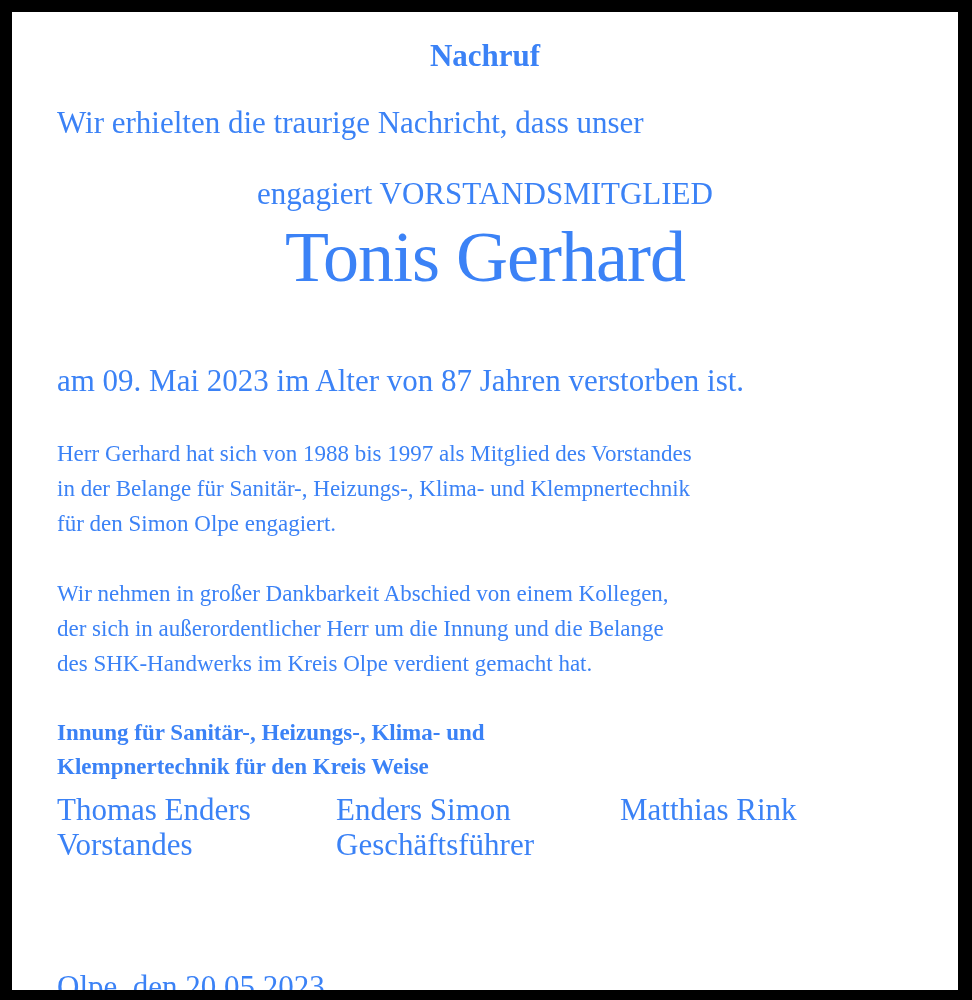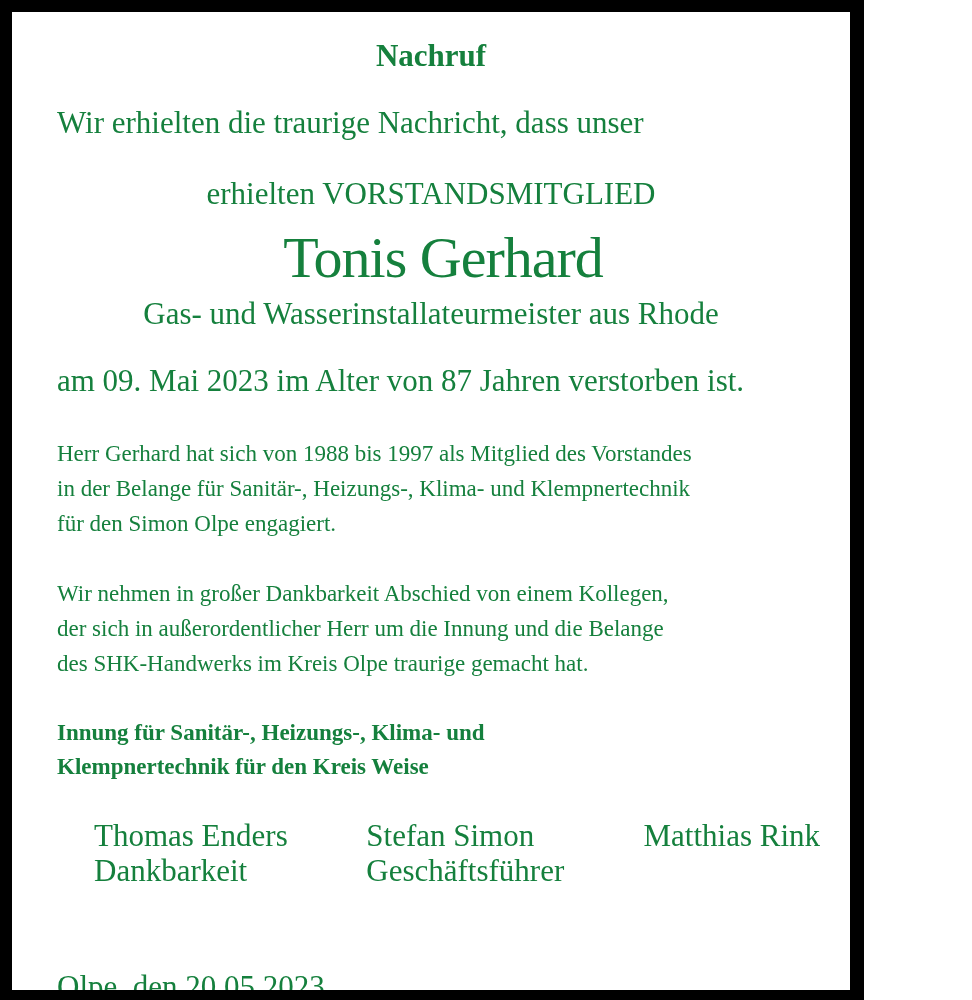--- a/index.html
+++ b/index.html
@@ -2,53 +2,52 @@
 <html><head>
 <meta charset="utf-8">
 <style>
   html, body {
     margin: 0;
     padding: 0;
     background: #ffffff;
   }
   .frame {
     position: relative;
-    width: 864px;
+    width: 972px;
     height: 1000px;
     box-sizing: border-box;
     border-style: solid;
     border-color: #000000;
     border-width: 12px 14px 10px 12px;
     background: #ffffff;
     overflow: hidden;
     font-family: "Liberation Serif", "DejaVu Serif", serif;
-    color: #15803d;
+    color: #3b82f6;
   }
   .page {
     position: relative;
     width: 100%;
     height: 100%;
   }
   .line {
     position: absolute;
     white-space: nowrap;
     font-size: 31px;
     line-height: 35px;
   }
   .left   { left: 45px; }
   .center { left: 0; width: 100%; text-align: center; }
   .bold   { font-weight: bold; }
   .block  { position: absolute; }
   .block div { font-size: 23px; line-height: 35px; white-space: nowrap; }
   .org-block div { line-height: 34px; font-weight: bold; }
   .deceased-name {
-    font-size: 58px;
+    font-size: 72px;
     line-height: 75px;
     letter-spacing: -1px;
-    padding-left: 12px;
   }
   .signature-row {
     position: absolute;
     left: 45px;
     right: 30px;
     display: flex;
   }
   .signature-col   { box-sizing: border-box; }
   .signature-col-1 { width: 279px; }
   .signature-col-2 { width: 284px; }
@@ -62,52 +61,51 @@
 </head>
 <body>
 
 <div class="frame">
   <div class="page">
 
     <div class="line center bold" style="top: 26px;">Nachruf</div>
 
     <div class="line left" style="top: 93px;">Wir erhielten die traurige Nachricht, dass unser</div>
 
-    <div class="line center" style="top: 164px;">erhielten VORSTANDSMITGLIED</div>
+    <div class="line center" style="top: 164px;">engagiert VORSTANDSMITGLIED</div>
 
     <div class="line center deceased-name" style="top: 208px;">Tonis Gerhard</div>
 
-    <div class="line center" style="top: 284px;">Gas- und Wasserinstallateurmeister aus Rhode</div>
 
     <div class="line left" style="top: 351px;">am 09. Mai 2023 im Alter von 87 Jahren verstorben ist.</div>
 
     <div class="block" style="top: 424px; left: 45px;">
       <div>Herr Gerhard hat sich von 1988 bis 1997 als Mitglied des Vorstandes</div>
       <div>in der Belange für Sanitär-, Heizungs-, Klima- und Klempnertechnik</div>
       <div>für den Simon Olpe engagiert.</div>
     </div>
 
     <div class="block" style="top: 564px; left: 45px;">
       <div>Wir nehmen in großer Dankbarkeit Abschied von einem Kollegen,</div>
       <div>der sich in außerordentlicher Herr um die Innung und die Belange</div>
-      <div>des SHK-Handwerks im Kreis Olpe traurige gemacht hat.</div>
+      <div>des SHK-Handwerks im Kreis Olpe verdient gemacht hat.</div>
     </div>
 
     <div class="block org-block" style="top: 704px; left: 45px;">
       <div>Innung für Sanitär-, Heizungs-, Klima- und</div>
       <div>Klempnertechnik für den Kreis Weise</div>
     </div>
 
-    <div class="signature-row" style="top: 806px; margin-left: 37px;">
+    <div class="signature-row" style="top: 780px;">
       <div class="signature-col signature-col-1">
         <div>Thomas Enders</div>
-        <div>Dankbarkeit</div>
+        <div>Vorstandes</div>
       </div>
       <div class="signature-col signature-col-2">
-        <div>Stefan Simon</div>
+        <div>Enders Simon</div>
         <div>Geschäftsführer</div>
       </div>
       <div class="signature-col signature-col-3">
         <div>Matthias Rink</div>
       </div>
     </div>
 
     <div class="line left" style="top: 957px;">Olpe, den 20.05.2023</div>
 
   </div>

